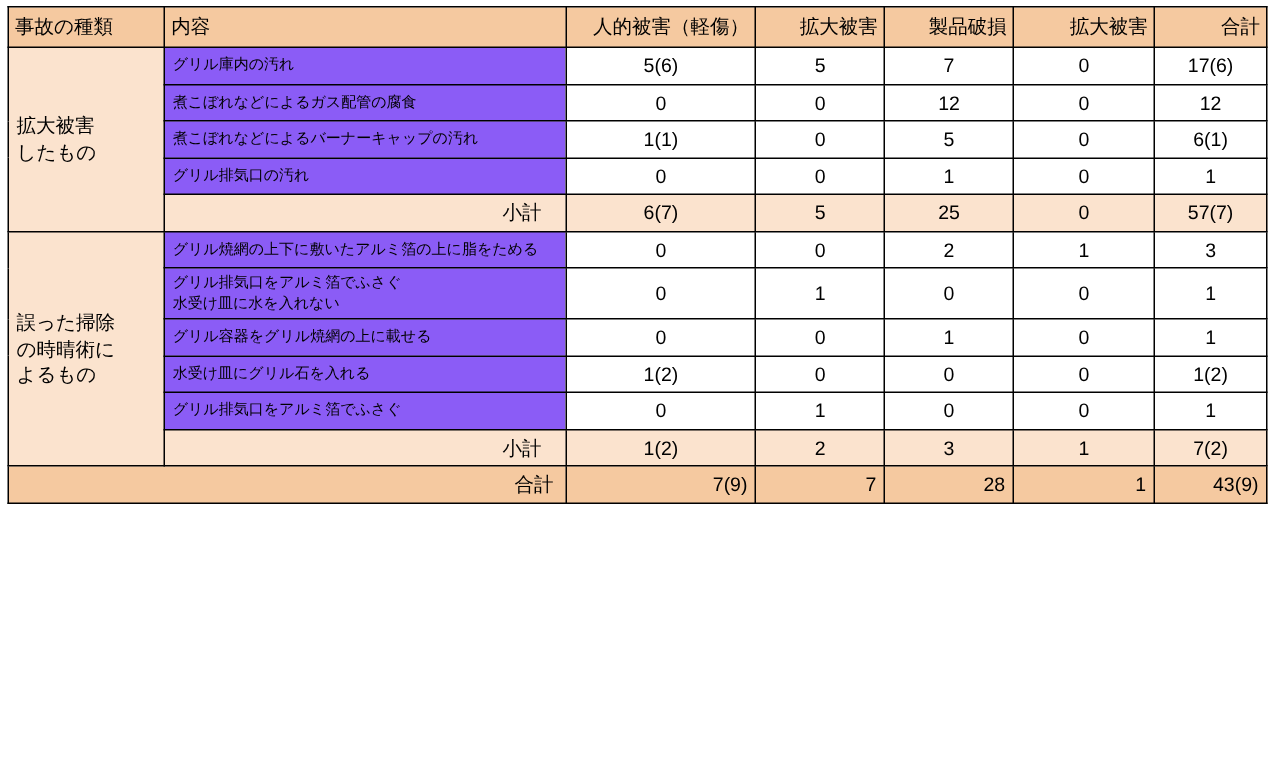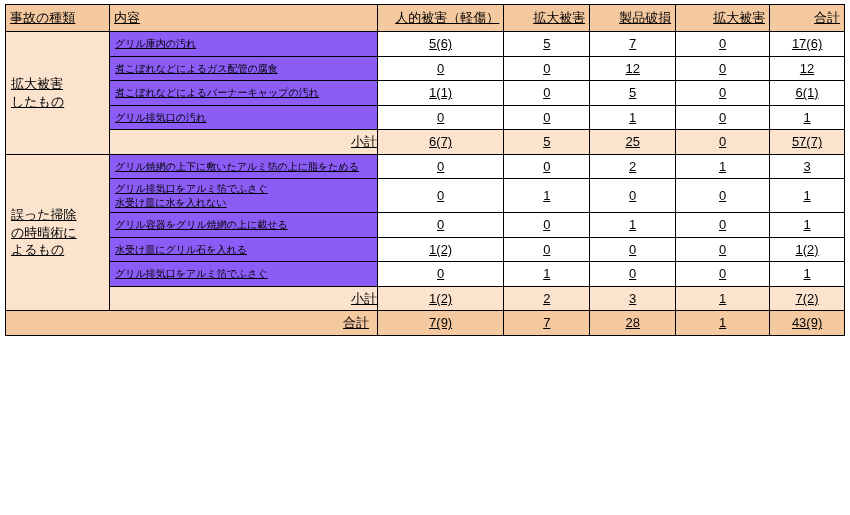--- a/index.html
+++ b/index.html
@@ -10,21 +10,20 @@
   body {
     font-family: "Liberation Sans", "DejaVu Sans", sans-serif;
     width: 850px;
     height: 515px;
     overflow: hidden;
   }
   #table-wrap {
     padding: 4px 5px 0 5px;
     box-sizing: border-box;
     width: 850px;
-    text-decoration: underline;
   }
   table.acc-table {
     border-collapse: collapse;
     width: 840px;
     table-layout: fixed;
     font-size: 13px;
     color: #000;
   }
   table.acc-table td, table.acc-table th {
     border: 1px solid #000000;
@@ -65,38 +64,38 @@
     background: #ffffff;
     font-size: 13px;
     padding-right: 6px;
   }
   
   tr.subtotal td {
     background: #FBE3CE;
   }
   tr.subtotal td.label {
     text-align: right;
-    padding-right: 0;
+    padding-right: 16px;
   }
   tr.subtotal td.num {
     background: #FBE3CE;
     text-align: center;
   }
   
   tr.grandtotal td {
     background: #F5C9A0;
     font-size: 13px;
   }
   tr.grandtotal td.label {
     text-align: right;
     padding-right: 8px;
   }
   tr.grandtotal td.num {
     background: #F5C9A0;
-    text-align: center;
+    text-align: right;
   }
   .twoline {
     display: block;
   }
   
 </style>
 </head>
 <body>
 
 <div id="table-wrap">

